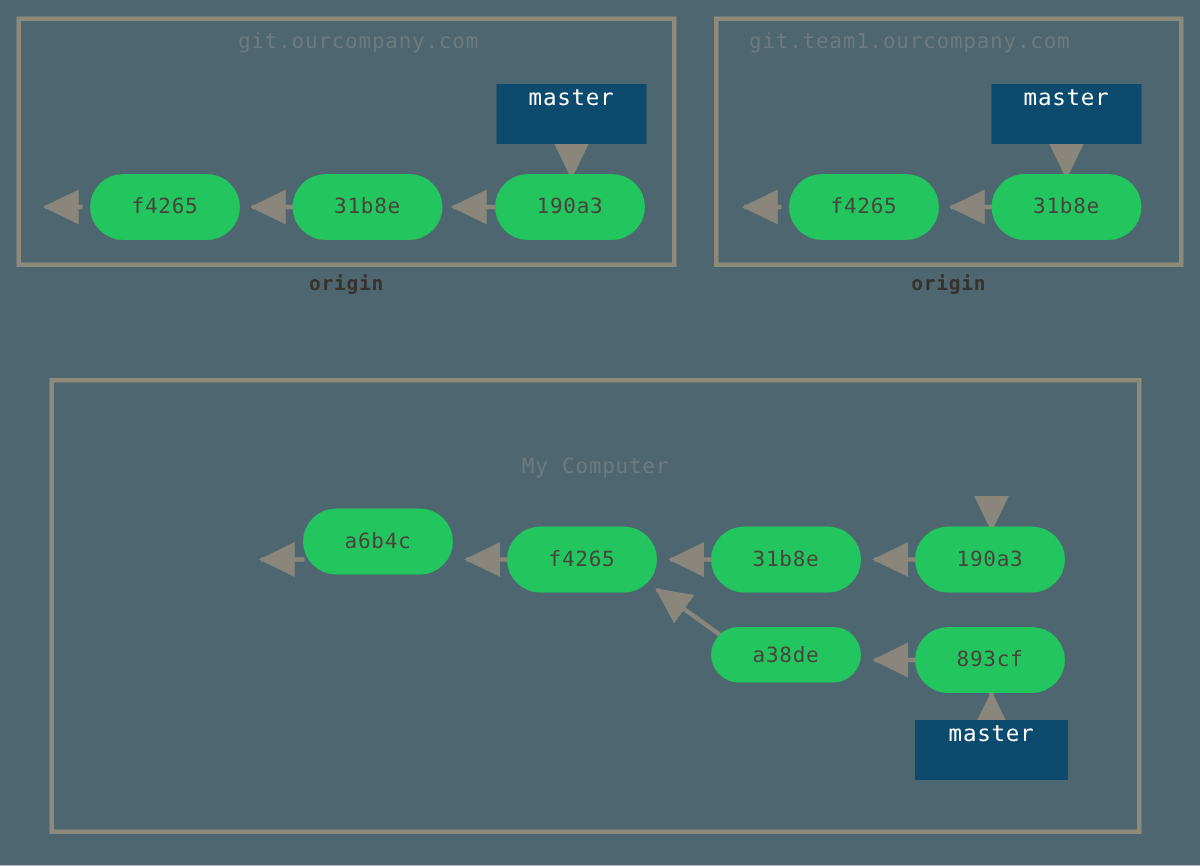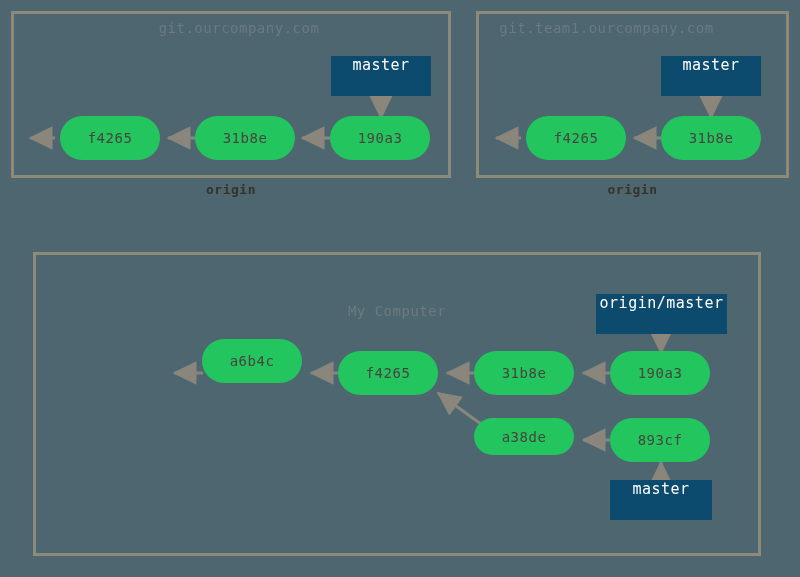--- a/index.html
+++ b/index.html
@@ -177,20 +177,17 @@
   <div class="commit" style="left:610px; top:351px; width:100px; height:44px;">
     <span>190a3</span>
   </div>
   <div class="commit" style="left:474px; top:418px; width:100px; height:37px;">
     <span>a38de</span>
   </div>
   <div class="commit" style="left:610px; top:418px; width:100px; height:44px;">
     <span>893cf</span>
   </div>
 
-  <div class="branch" style="left:596px; top:294px; width:131px; height:40px;">
-    <span>origin/master</span>
-  </div>
   <div class="branch" style="left:610px; top:480px; width:102px; height:40px;">
     <span>master</span>
   </div>
 
 </div>
 
 </body></html>

